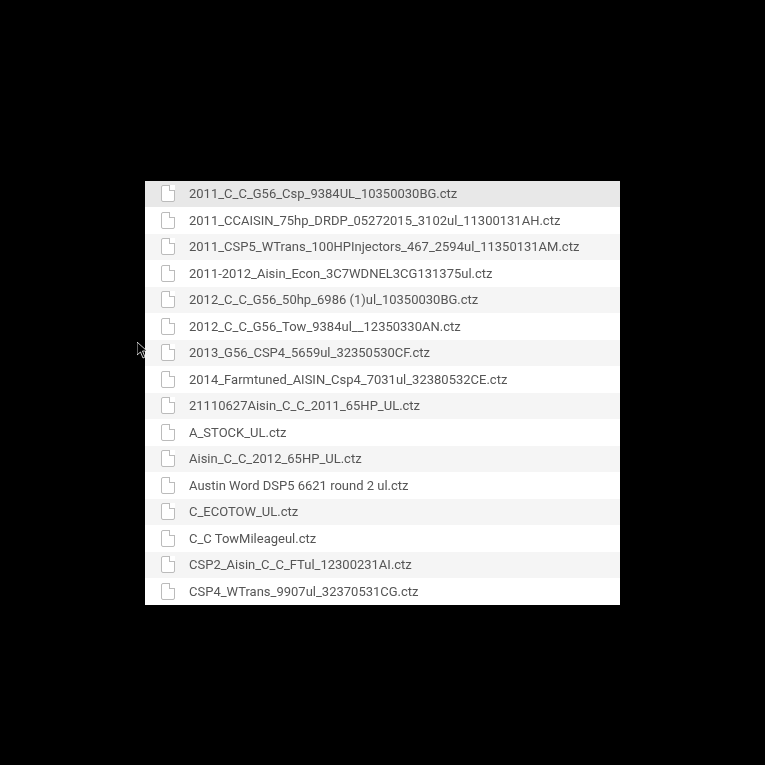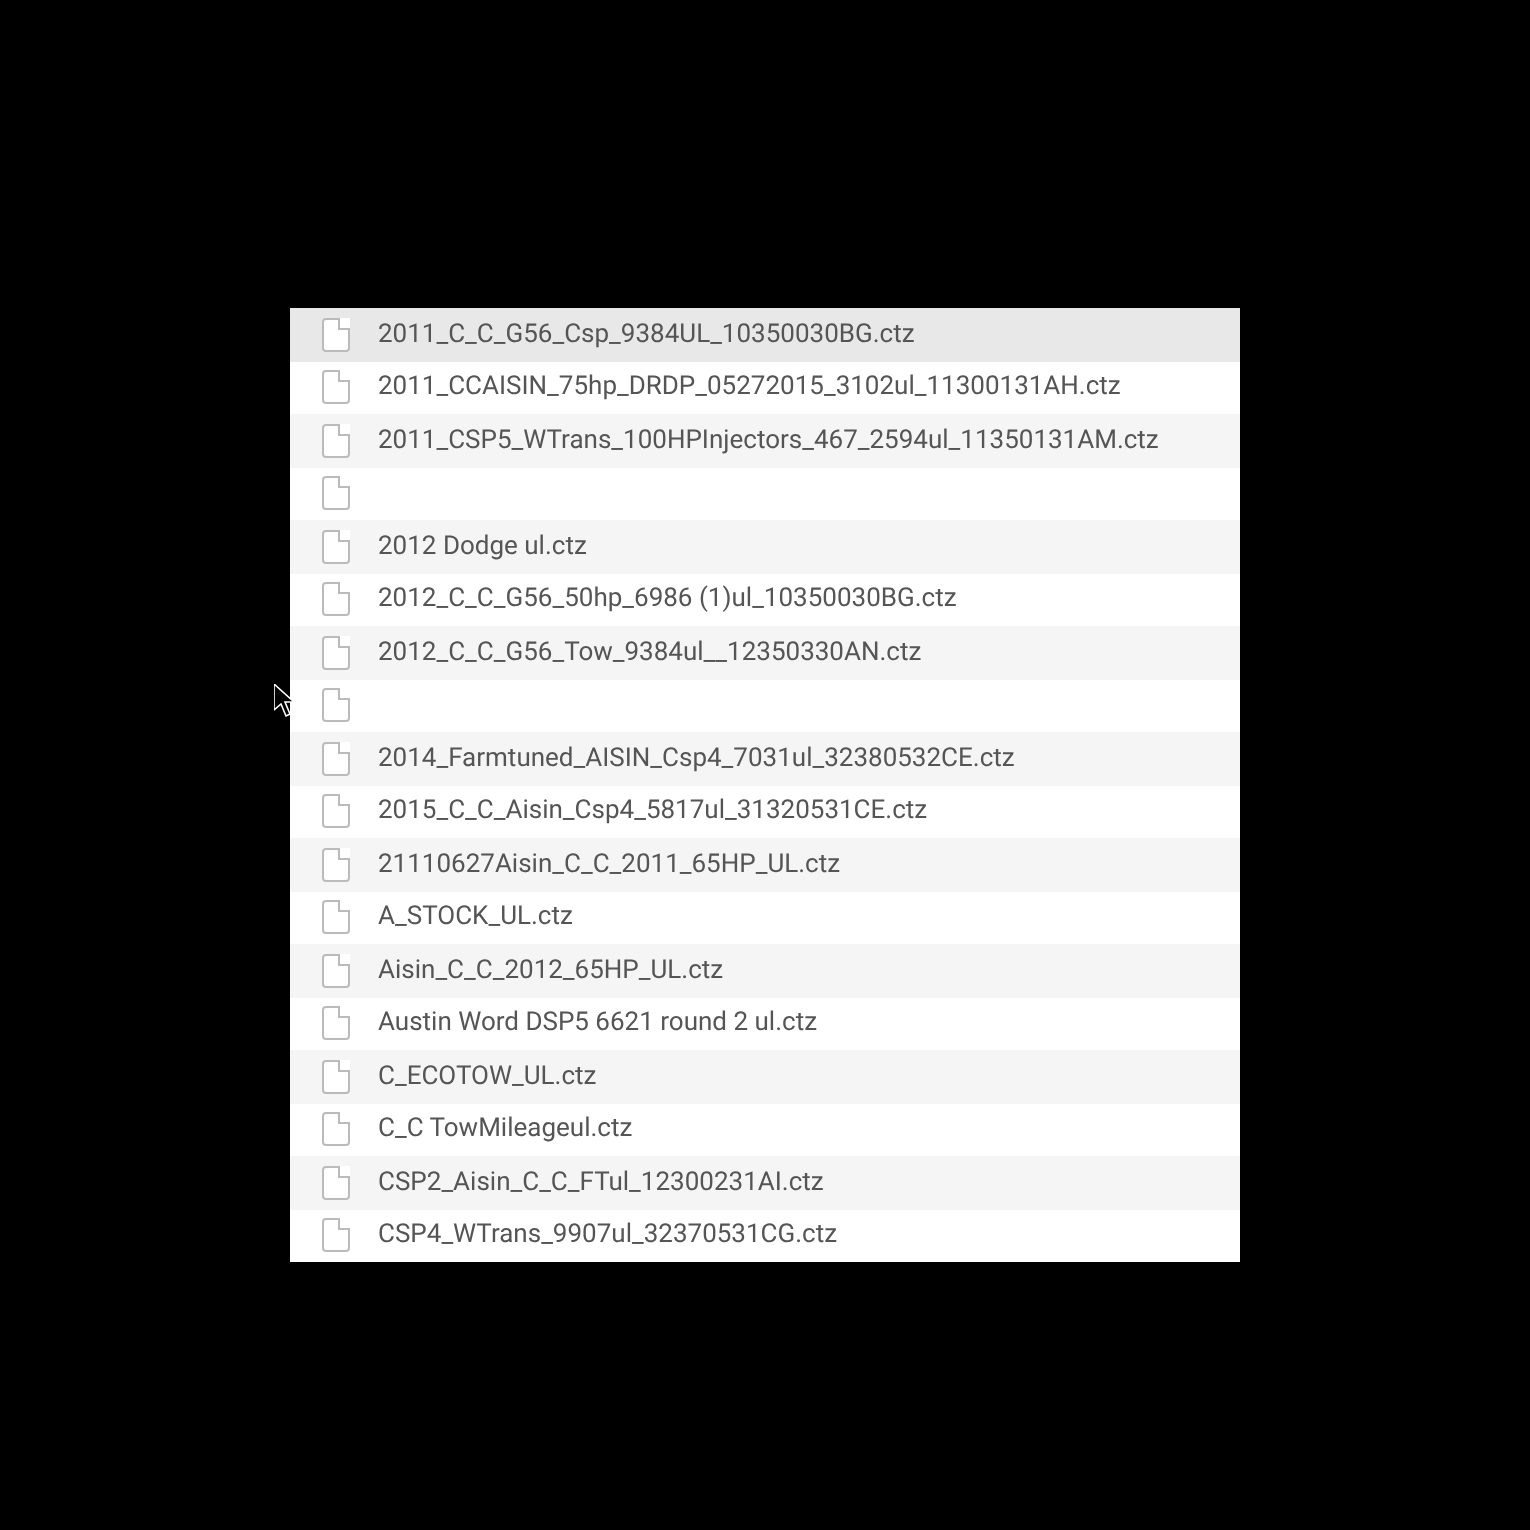--- a/index.html
+++ b/index.html
@@ -87,43 +87,37 @@
     <div class="file-row">
       <div class="file-icon"></div>
       <span class="file-name">2011_CCAISIN_75hp_DRDP_05272015_3102ul_11300131AH.ctz</span>
     </div>
     <div class="file-row">
       <div class="file-icon"></div>
       <span class="file-name">2011_CSP5_WTrans_100HPInjectors_467_2594ul_11350131AM.ctz</span>
     </div>
     <div class="file-row">
       <div class="file-icon"></div>
-    </div>
-    <div class="file-row">
-      <div class="file-icon"></div>
-      <span class="file-name">2012 Dodge ul.ctz</span>
+      <span class="file-name">2011-2012_Aisin_Econ_3C7WDNEL3CG131375ul.ctz</span>
     </div>
     <div class="file-row">
       <div class="file-icon"></div>
       <span class="file-name">2012_C_C_G56_50hp_6986 (1)ul_10350030BG.ctz</span>
     </div>
     <div class="file-row">
       <div class="file-icon"></div>
       <span class="file-name">2012_C_C_G56_Tow_9384ul__12350330AN.ctz</span>
     </div>
     <div class="file-row">
       <div class="file-icon"></div>
+      <span class="file-name">2013_G56_CSP4_5659ul_32350530CF.ctz</span>
     </div>
     <div class="file-row">
       <div class="file-icon"></div>
       <span class="file-name">2014_Farmtuned_AISIN_Csp4_7031ul_32380532CE.ctz</span>
-    </div>
-    <div class="file-row">
-      <div class="file-icon"></div>
-      <span class="file-name">2015_C_C_Aisin_Csp4_5817ul_31320531CE.ctz</span>
     </div>
     <div class="file-row">
       <div class="file-icon"></div>
       <span class="file-name">21110627Aisin_C_C_2011_65HP_UL.ctz</span>
     </div>
     <div class="file-row">
       <div class="file-icon"></div>
       <span class="file-name">A_STOCK_UL.ctz</span>
     </div>
     <div class="file-row">

